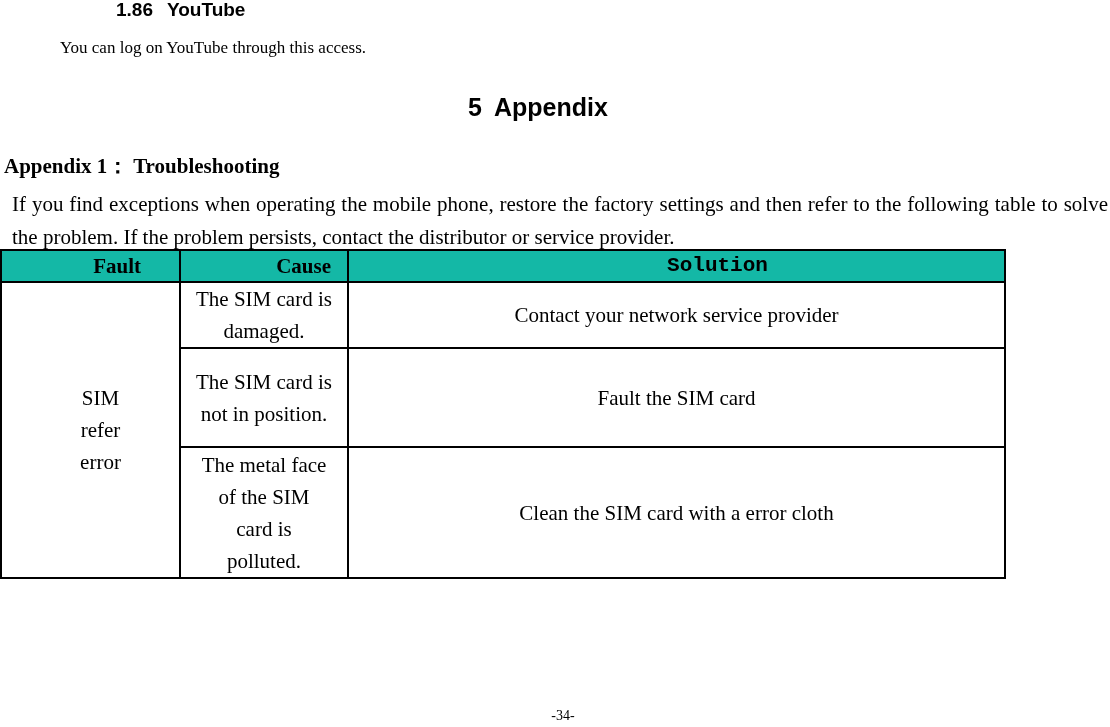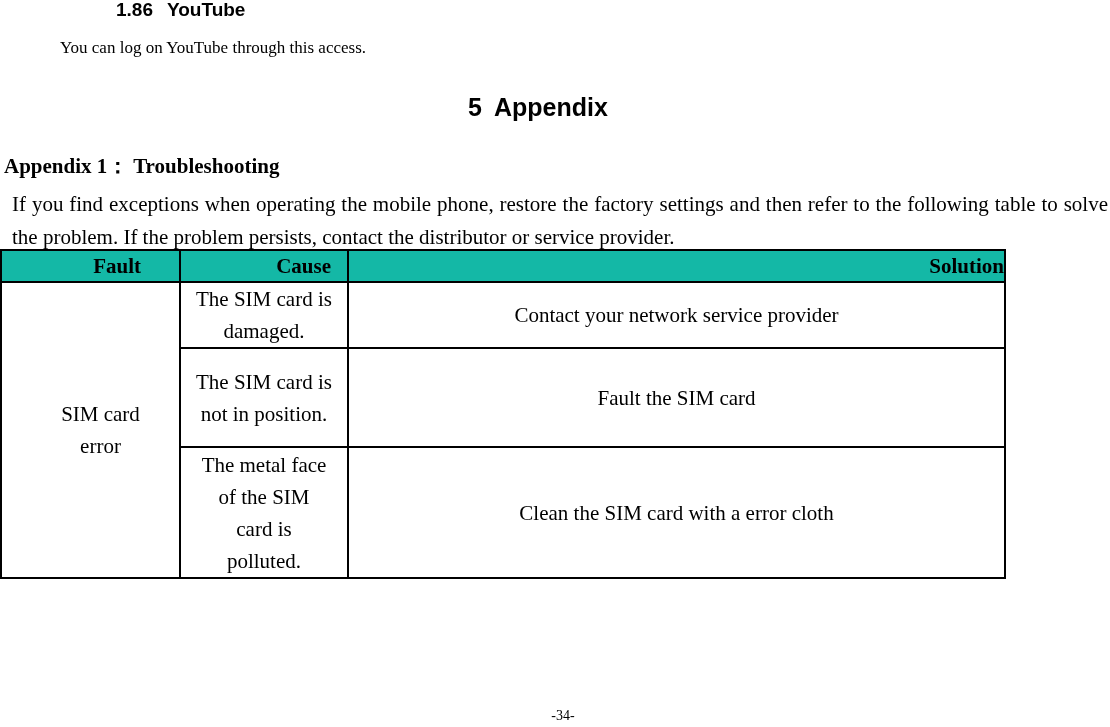--- a/index.html
+++ b/index.html
@@ -14,21 +14,21 @@
   #chap-heading { left: 0; width: 1076px; top: 93px; text-align: center; font-size: 25px; font-weight: bold; }
   #chap-heading .num { margin-right: 12px; }
   #app-title { left: 4px; top: 152px; font-size: 21px; font-weight: bold; }
   #intro { left: 12px; top: 188px; width: 1096px; font-size: 21px; line-height: 33px; text-align: justify; text-align-last: left; white-space: normal; }
 
   table#faults { position: absolute; left: 0; top: 249px; width: 1006px; border-collapse: collapse; font-family: "Liberation Serif", "DejaVu Serif", serif; font-size: 21px; }
   #faults td, #faults th { border: 2px solid #000; padding: 0; }
   #faults thead th { background: #14b8a6; height: 30px; font-weight: bold; line-height: 30px; }
   #faults th.h-fault { width: 179px; text-align: right; padding-right: 38px; box-sizing: border-box; }
   #faults th.h-cause { width: 168px; text-align: right; padding-right: 16px; box-sizing: border-box; }
-  #faults th.h-solution { text-align: right; padding-left: 82px; }
+  #faults th.h-solution { text-align: center; padding-left: 82px; font-family: Liberation Mono, monospace; }
   #faults td { text-align: center; vertical-align: middle; line-height: 32px; }
   #faults td.fault { vertical-align: middle; padding-top: 0; }
   #faults td.fault span { display: inline-block; width: 80px; padding-left: 20px; text-align: center; }
   #faults tr.r1 td { height: 64px; }
   #faults tr.r2 td { height: 97px; }
   #faults tr.r3 td { height: 129px; }
 
   #page-num { left: 0; width: 1126px; top: 708px; text-align: center; font-size: 14px; }
 </style>
 </head>
@@ -47,21 +47,21 @@
 <table id="faults">
   <thead>
     <tr>
       <th class="h-fault">Fault</th>
       <th class="h-cause">Cause</th>
       <th class="h-solution">Solution</th>
     </tr>
   </thead>
   <tbody>
     <tr class="r1">
-      <td class="fault" rowspan="3"><span>SIM card error</span></td>
+      <td class="fault" rowspan="3"><span>SIM refer error</span></td>
       <td>The SIM card is damaged.</td>
       <td>Contact your network service provider</td>
     </tr>
     <tr class="r2">
       <td><span style="display:inline-block;width:150px;">The SIM card is not in position.</span></td>
       <td>Fault the SIM card</td>
     </tr>
     <tr class="r3">
       <td><span style="display:inline-block;width:130px;">The metal face of the SIM card is polluted.</span></td>
       <td>Clean the SIM card with a error cloth</td>

